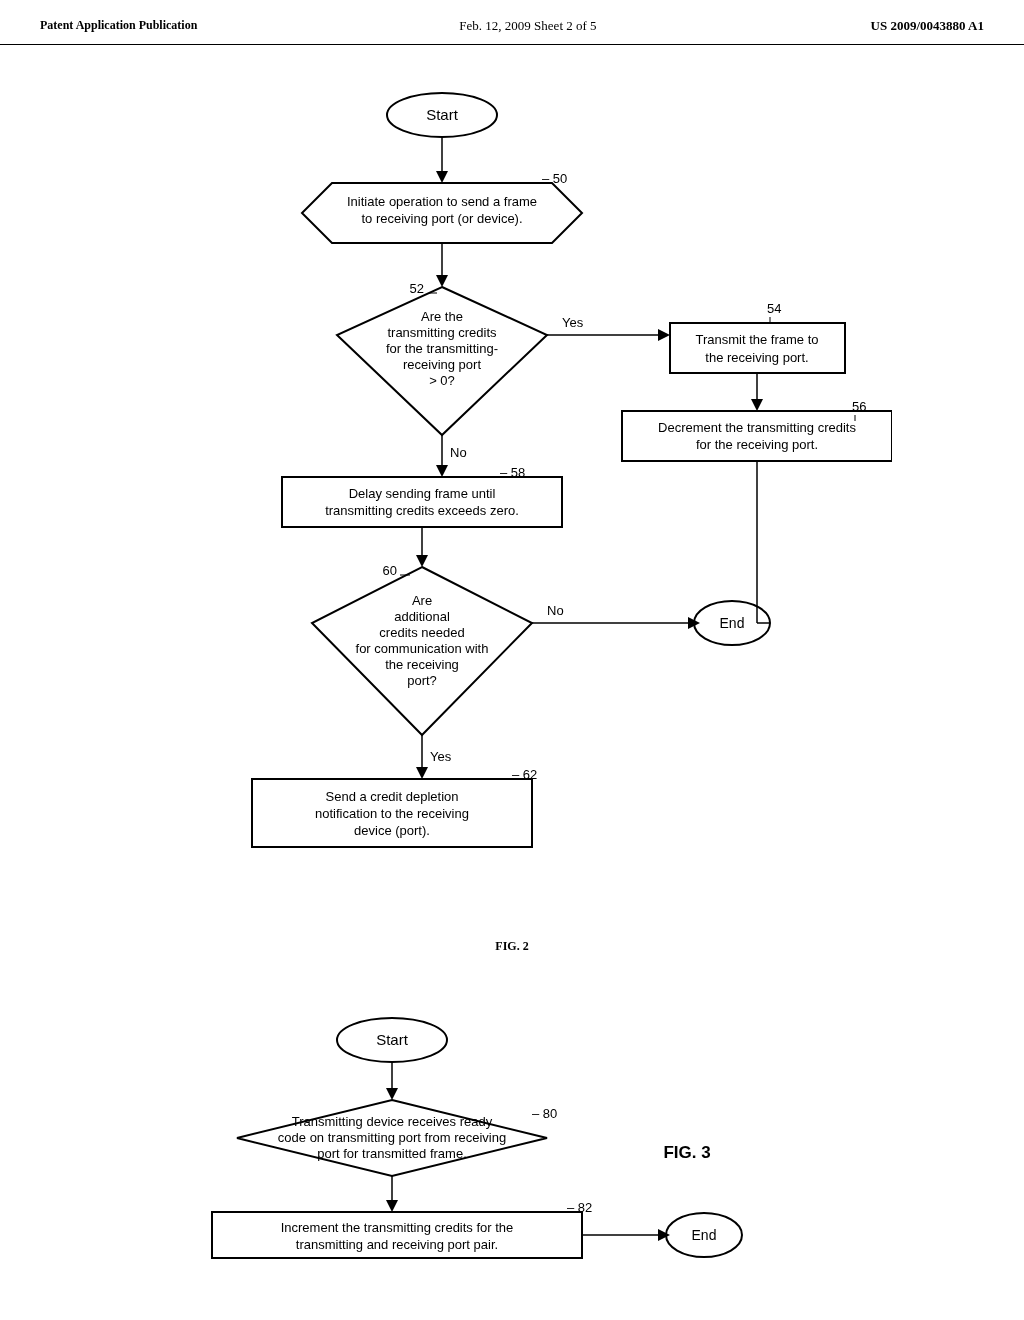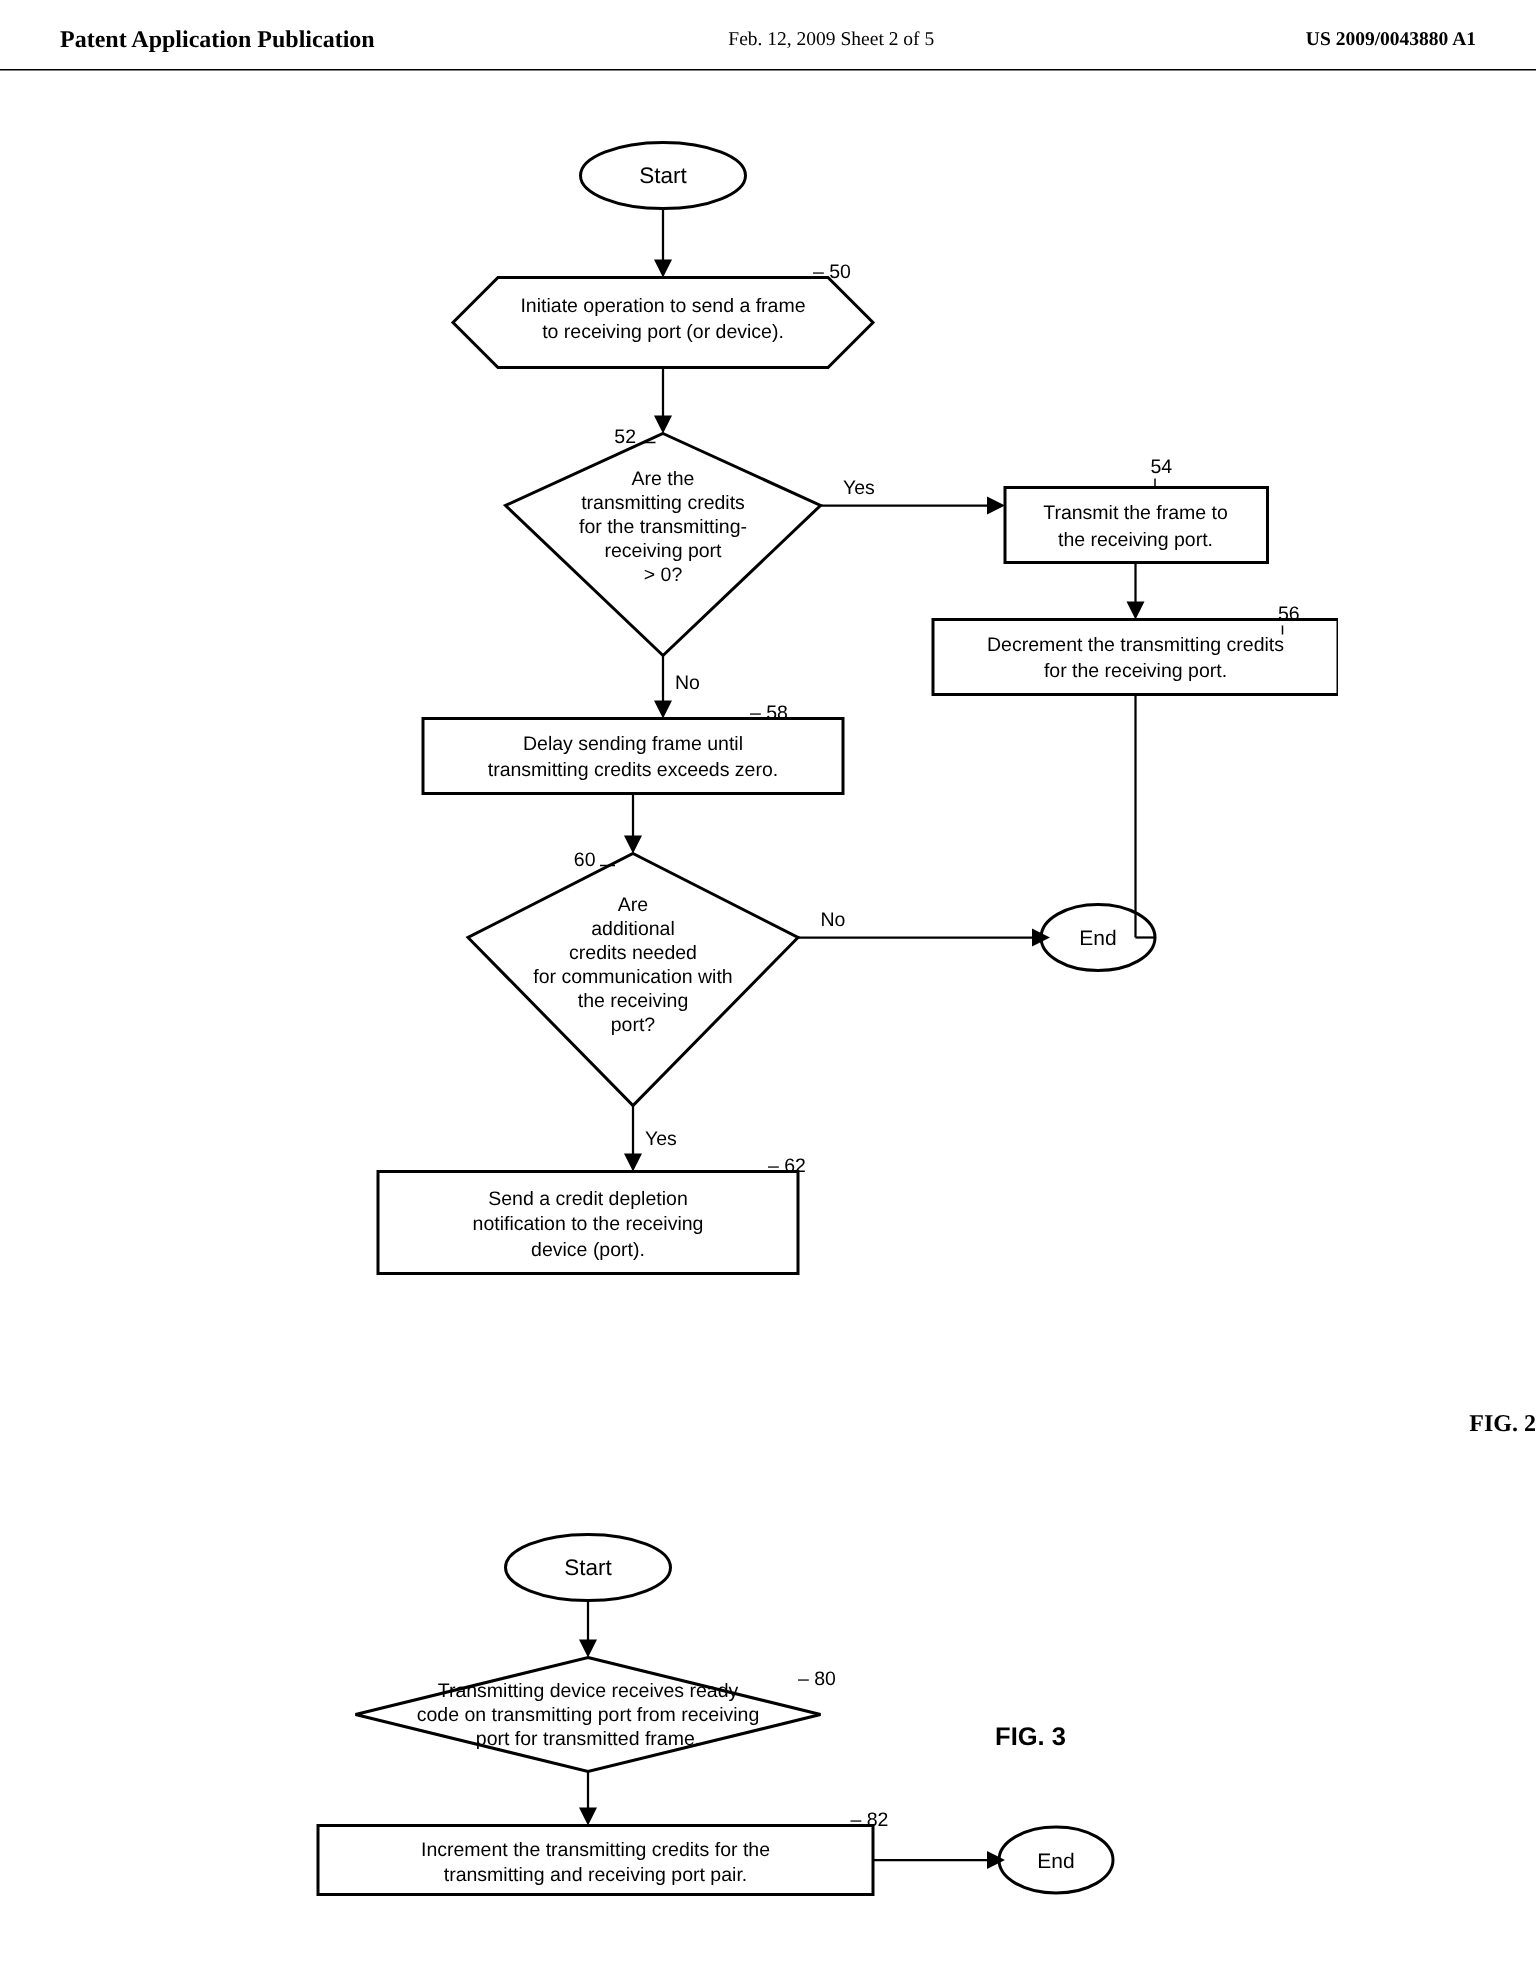--- a/index.html
+++ b/index.html
@@ -16,21 +16,21 @@
       display: flex;
       justify-content: space-between;
       align-items: flex-start;
       padding: 18px 40px 10px 40px;
       border-bottom: 1px solid #000;
       font-size: 13px;
     }
 
     .header-left {
       font-weight: bold;
-      font-size: 16px;
+      font-size: 12px;
     }
 
     .header-center {
       font-size: 13px;
       text-align: right;
     }
 
     .header-right {
       font-size: 13px;
       font-weight: bold;
@@ -42,22 +42,22 @@
       width: 100%;
       padding: 20px 0;
     }
 
     svg.flowchart {
       display: block;
       margin: 0 auto;
     }
 
     .fig-label {
-      text-align: right;
-      font-size: 16px;
+      text-align: center;
+      font-size: 12px;
       font-weight: bold;
       margin: 4px 0 16px 0;
     }
   </style>
 </head>
 <body>
 
 <div class="page-header">
   <div class="header-left">Patent Application Publication</div>
   <div class="header-center">Feb. 12, 2009   Sheet 2 of 5</div>

